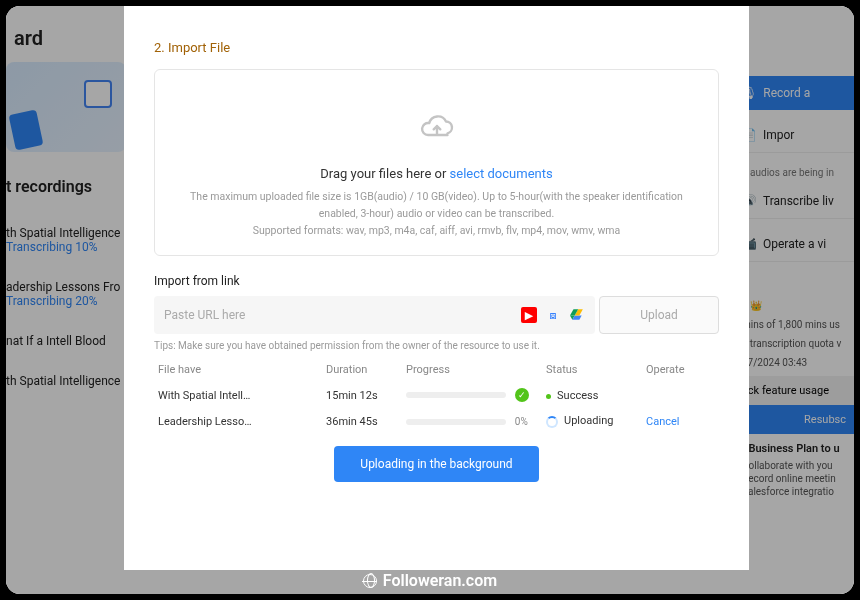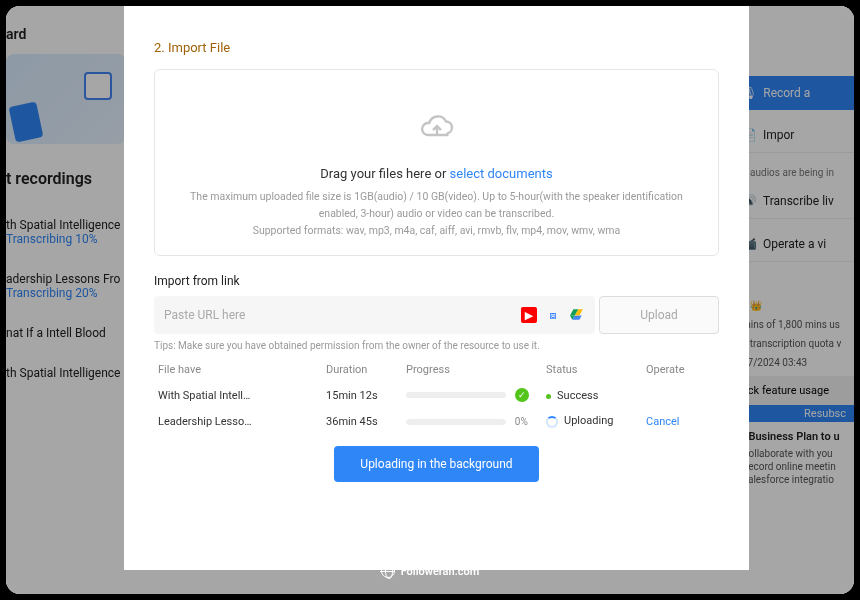--- a/index.html
+++ b/index.html
@@ -2,38 +2,38 @@
 <html><head>
 <meta charset="utf-8">
 <style>
 *{box-sizing:border-box;margin:0;padding:0;font-family:-apple-system,BlinkMacSystemFont,"Segoe UI",Roboto,Arial,sans-serif}
 body{background:#000;width:860px;height:600px;overflow:hidden;position:relative}
 .frame{position:absolute;top:6px;left:6px;right:6px;bottom:6px;background:#fff;border-radius:14px;overflow:hidden}
 
 
 .bg-page{position:absolute;inset:0;background:#fff;display:flex}
 .bg-left{flex:0 0 130px;padding:20px 0 0 0;overflow:hidden}
-.bg-title{font-size:14px;font-weight:600;color:#222;margin:0 0 12px 0;padding-left:0}
+.bg-title{font-size:20px;font-weight:600;color:#222;margin:0 0 12px 0;padding-left:8px}
 .bg-illus{width:120px;height:90px;background:linear-gradient(135deg,#d9ecff,#e8f3ff);border-radius:8px;margin:8px 0 25px 0;position:relative}
 .bg-illus::before,.bg-illus::after{content:"";position:absolute;border-radius:4px}
 .bg-illus::before{width:28px;height:36px;background:#2f86f6;top:50px;left:6px;transform:rotate(-12deg)}
 .bg-illus::after{width:24px;height:24px;background:#fff;border:2px solid #4285f4;top:18px;right:14px}
 .bg-sub{font-size:16px;font-weight:600;color:#222;margin:0 0 30px 0}
 .rec-item{margin:0 0 26px 0}
 .rec-name{font-size:12px;color:#222;white-space:nowrap}
 .rec-status{font-size:12px;color:#2f86f6}
 
 .bg-right{position:absolute;right:0;top:0;width:120px;height:100%;padding-top:70px;overflow:hidden}
 .side-btn{background:#2f86f6;color:#fff;font-size:12px;padding:10px 8px;margin-bottom:8px;white-space:nowrap;display:flex;align-items:center;gap:6px}
 .side-btn.white{background:#fff;color:#222;border-bottom:1px solid #eee}
 .side-note{font-size:10px;color:#777;padding:6px 8px;white-space:nowrap}
 .side-info{font-size:10px;color:#555;padding:4px 8px;white-space:nowrap}
 .crown{color:#f5a623}
 .side-check{background:#f1f1f1;font-size:11px;padding:8px;white-space:nowrap}
-.side-resub{background:#2f86f6;color:#fff;font-size:11px;padding:2px 8px;text-align:right}
+.side-resub{background:#2f86f6;color:#fff;font-size:11px;padding:8px 8px;text-align:right}
 .side-plan-title{font-size:11px;font-weight:600;color:#222;padding:8px 8px 4px;white-space:nowrap}
 .side-plan-li{font-size:10px;color:#555;padding:1px 8px;white-space:nowrap}
 
 
 .overlay{position:absolute;inset:0;background:rgba(0,0,0,.35)}
 
 
 .modal{position:absolute;left:118px;top:0;width:625px;height:564px;background:#fff;padding:34px 30px 18px}
 .step-title{font-size:13px;color:#a16207;margin-bottom:14px}
 .dropzone{border:1px solid #e5e5e5;border-radius:6px;padding:38px 20px 16px;text-align:center;margin-bottom:18px}
@@ -69,21 +69,21 @@
 .pct{font-size:10px;color:#888;margin-left:6px;vertical-align:middle}
 .status-cell{width:100px}
 .dot-green{display:inline-block;width:5px;height:5px;background:#52c41a;border-radius:50%;margin-right:6px;vertical-align:middle}
 .spinner{display:inline-block;width:12px;height:12px;border:2px solid #cfe6ff;border-top-color:#2f86f6;border-radius:50%;margin-right:6px;vertical-align:middle;animation:spin 1s linear infinite}
 @keyframes spin{to{transform:rotate(360deg)}}
 .op{color:#2f86f6;cursor:pointer}
 
 .bg-btn{display:block;margin:12px auto 0;background:#2f86f6;color:#fff;border:0;border-radius:4px;padding:11px 26px;font-size:12px;cursor:pointer}
 
 
-.watermark{position:absolute;bottom:16px;left:0;right:0;text-align:center;color:#fff;font-size:11px;font-weight:600;display:flex;align-items:center;justify-content:center;gap:6px}
+.watermark{position:absolute;bottom:4px;left:0;right:0;text-align:center;color:#fff;font-size:16px;font-weight:600;display:flex;align-items:center;justify-content:center;gap:6px}
 .watermark .globe{width:14px;height:14px;border:1.5px solid #fff;border-radius:50%;position:relative}
 .watermark .globe::before{content:"";position:absolute;top:-1.5px;bottom:-1.5px;left:50%;width:6px;margin-left:-3px;border:1.5px solid #fff;border-radius:50%}
 .watermark .globe::after{content:"";position:absolute;left:-1.5px;right:-1.5px;top:50%;height:0;border-top:1.5px solid #fff}
 </style>
 </head>
 <body>
 
 <div class="frame">
   <div class="bg-page">
     <div class="bg-left">

